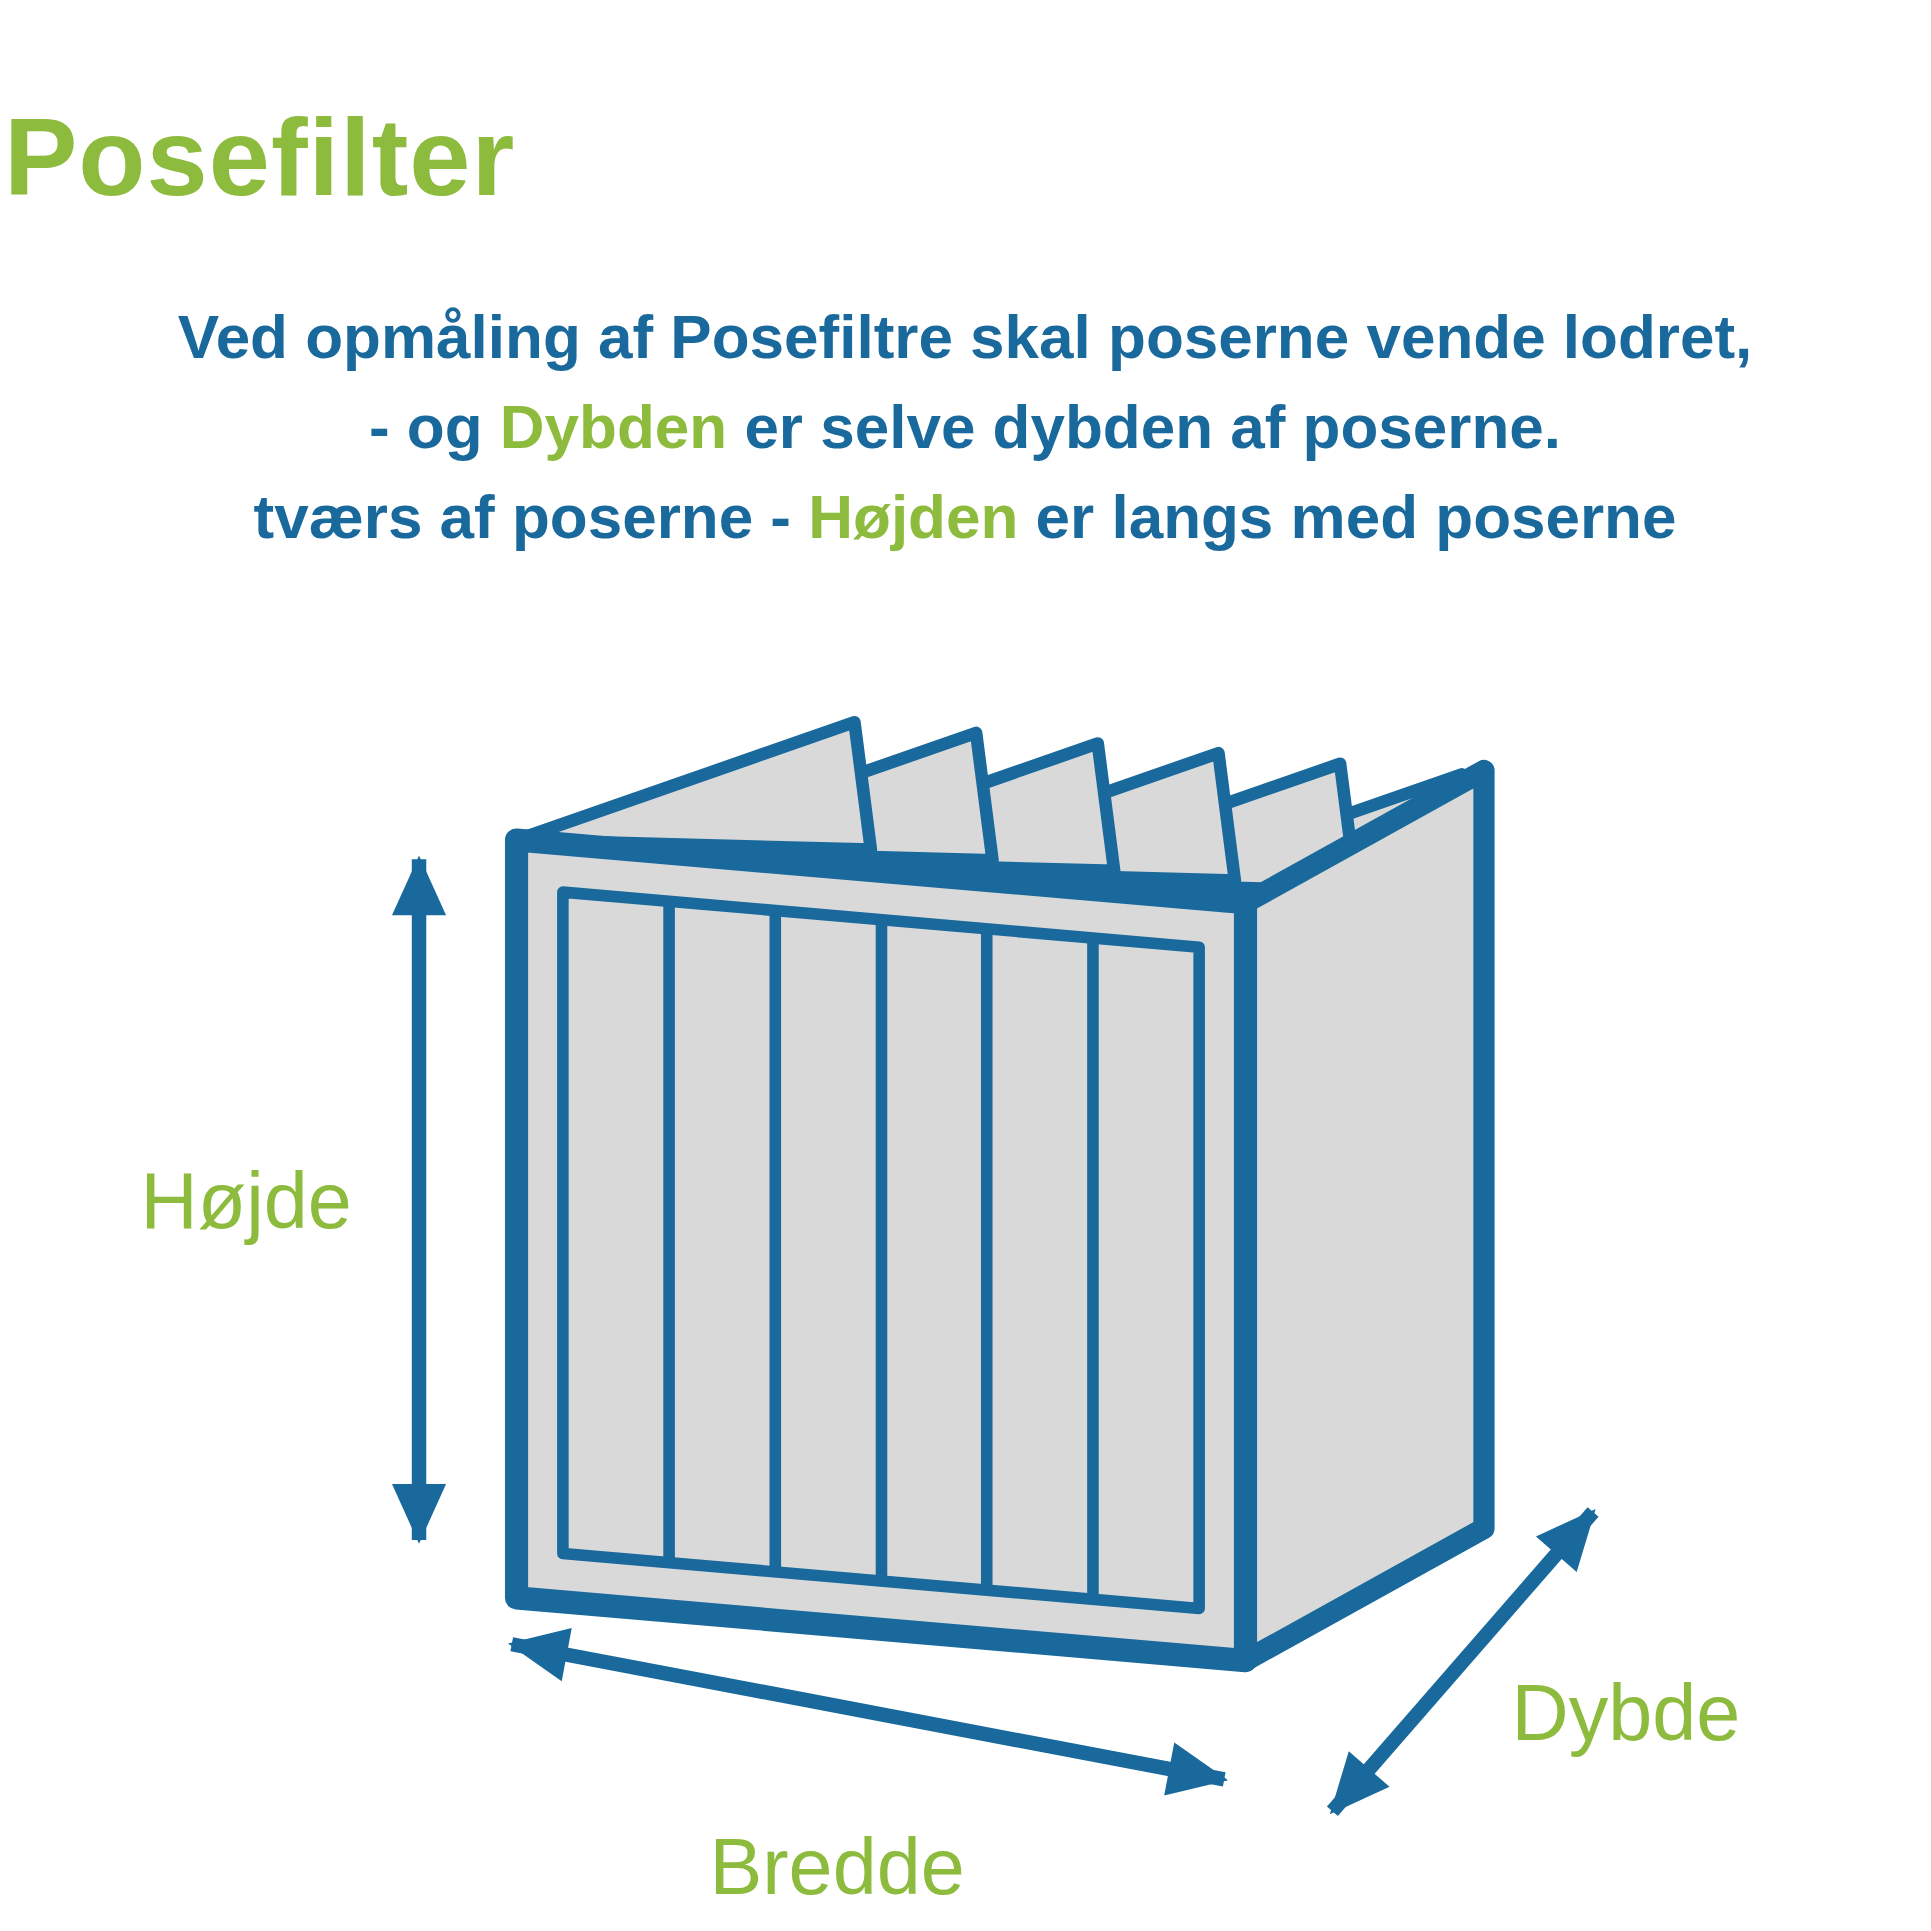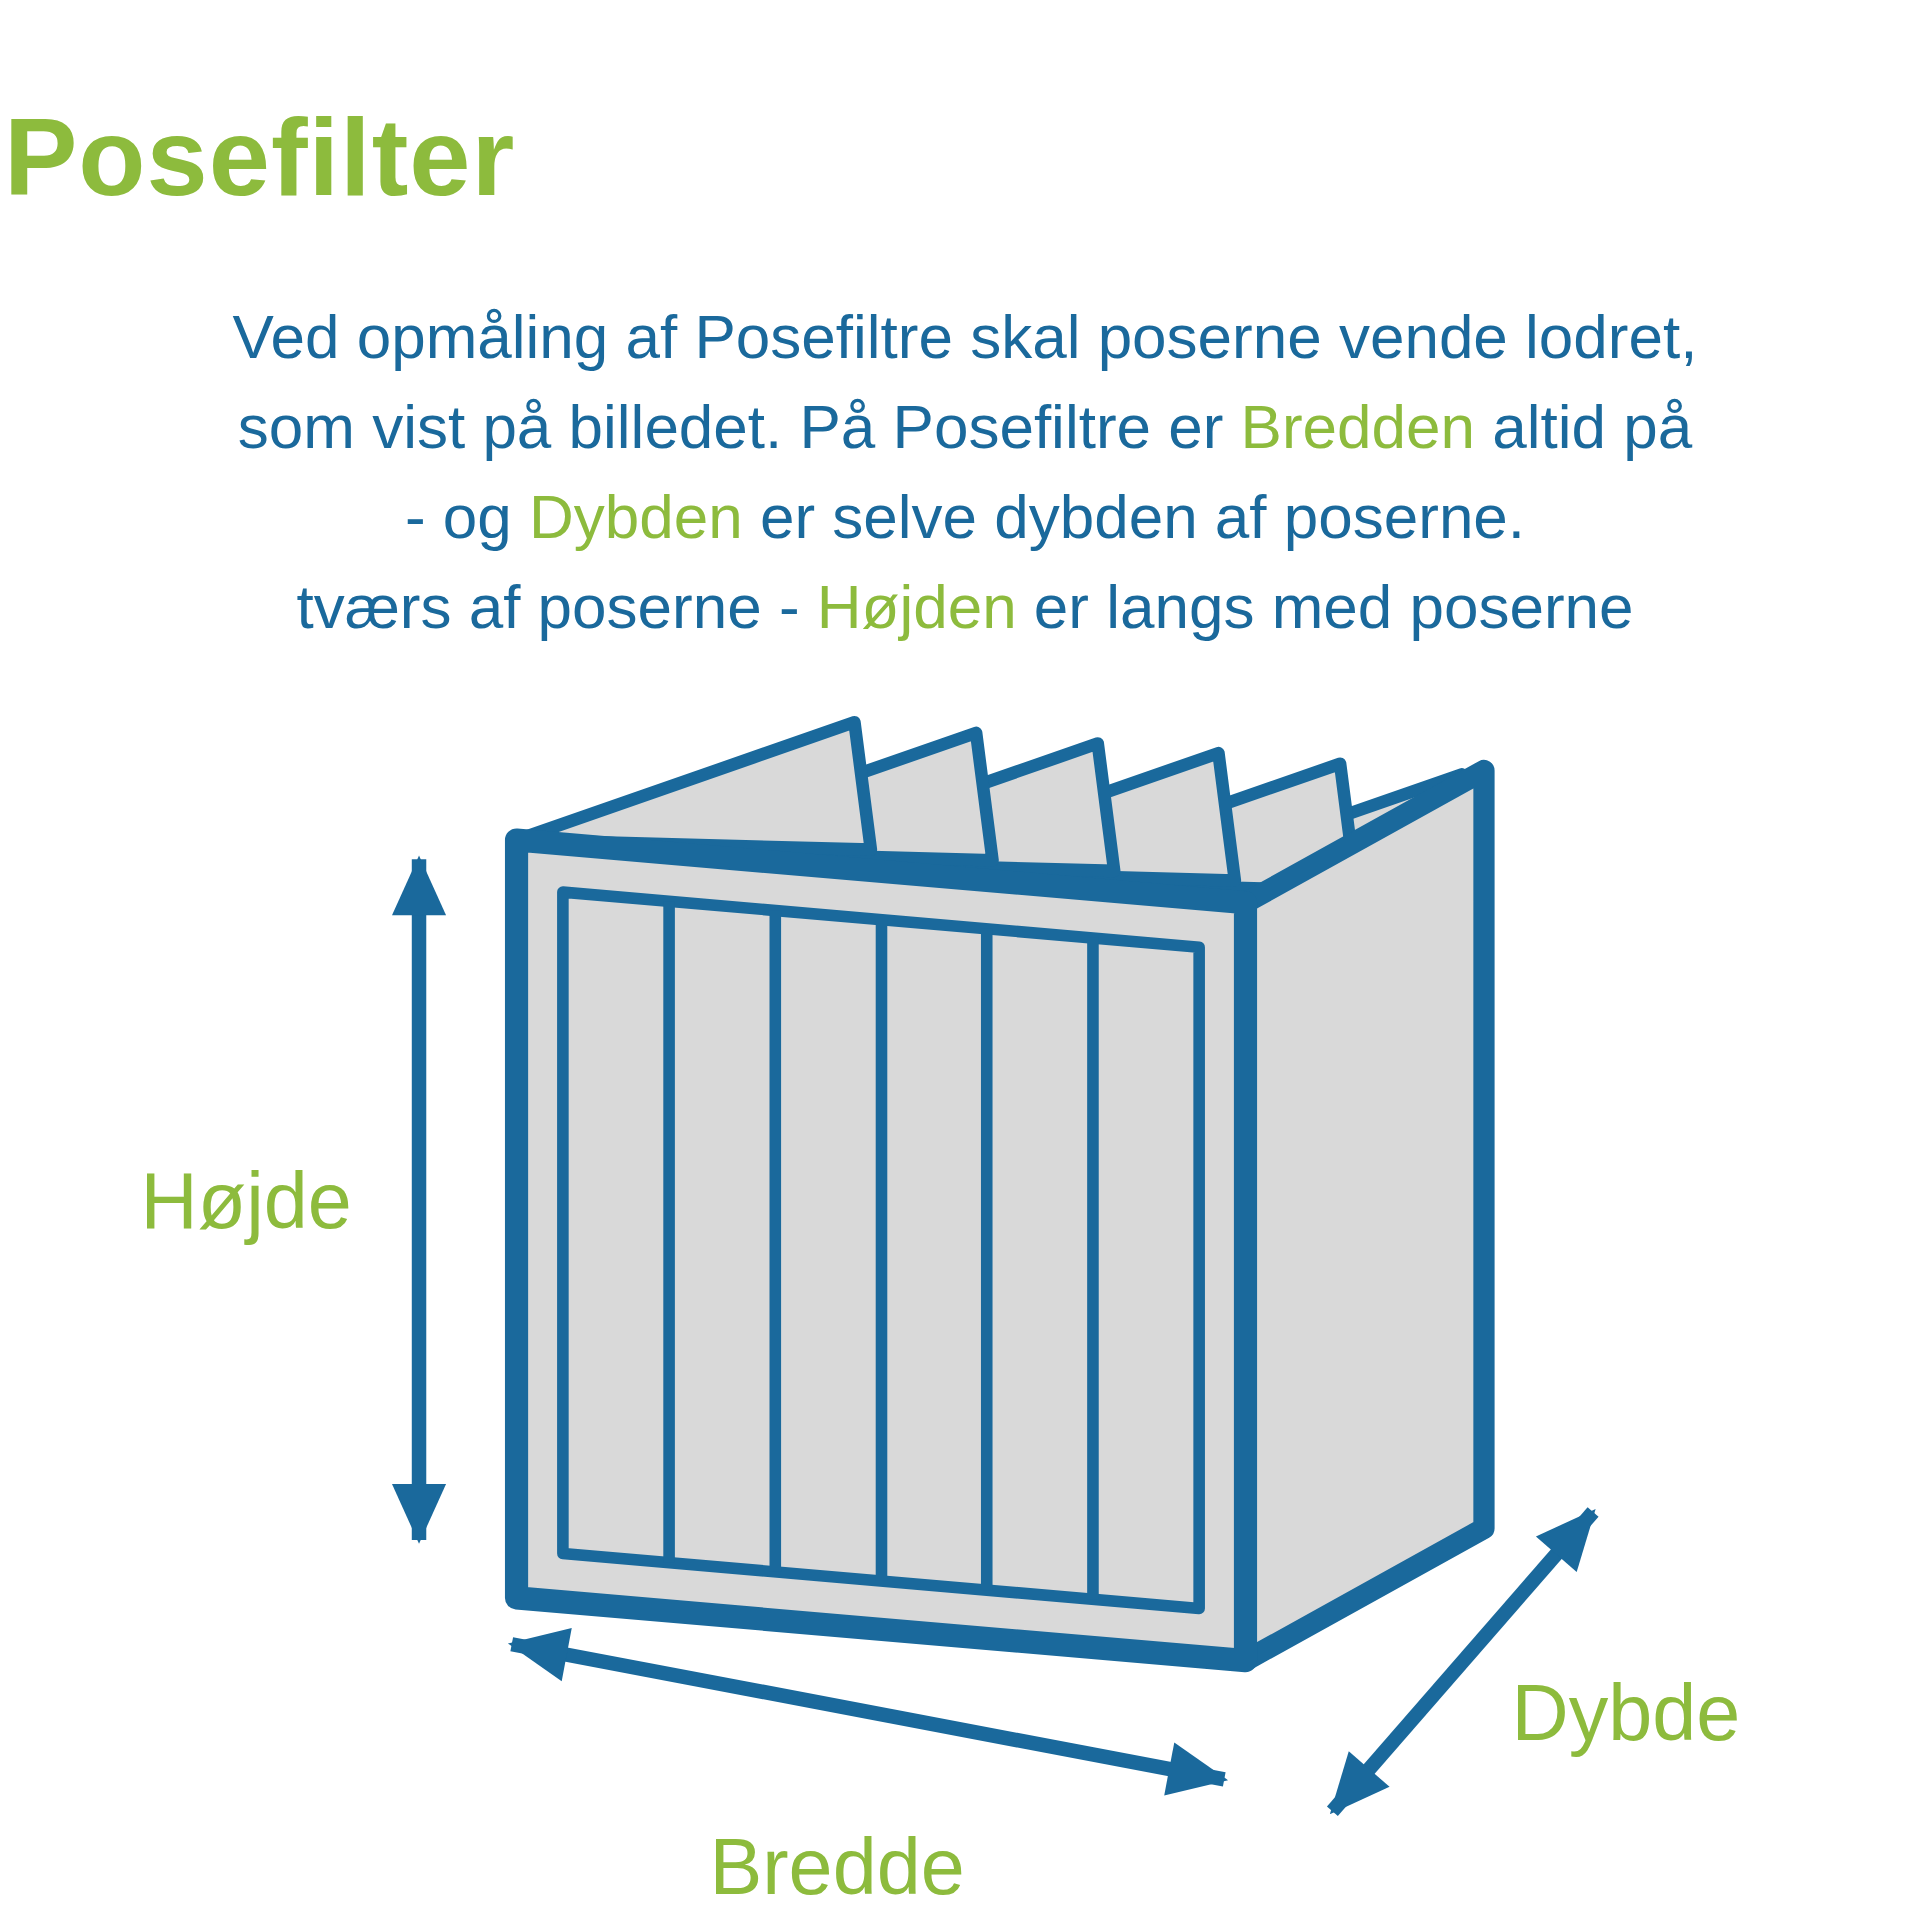--- a/index.html
+++ b/index.html
@@ -30,41 +30,40 @@
     position: absolute;
     top: 292px;
     left: 48px;
     width: 1834px;
     margin: 0;
     text-align: center;
     font-size: 62px;
     line-height: 90px;
     color: #1A699C;
   }
-  .intro .line { display: block; }
+  .intro .line { display: block; font-weight: bold; }
   .hl { color: #8DBB3D; }
   .diagram {
     position: absolute;
     top: 0;
     left: 0;
   }
   .dim-label {
     fill: #8DBB3D;
     font-size: 82px;
     font-family: "Liberation Sans", sans-serif;
   }
 </style>
 </head>
 <body>
 
 <h1 class="title">Posefilter</h1>
 
 <div class="intro">
   <span class="line"><span>Ved opmåling af Posefiltre skal poserne vende lodret,</span></span>
-  <span class="line"><span>som vist på billedet. På Posefiltre er </span><span class="hl">Bredden</span><span> altid på</span></span>
   <span class="line"><span>- og </span><span class="hl">Dybden</span><span> er selve dybden af poserne.</span></span>
   <span class="line"><span>tværs af poserne - </span><span class="hl">Højden</span><span> er langs med poserne</span></span>
 </div>
 
 <svg class="diagram" width="1931" height="1931" viewBox="0 0 2000 2000" xmlns="http://www.w3.org/2000/svg">
   <defs>
     <marker id="arrowhead" viewBox="0 0 80 80" markerWidth="80" markerHeight="80" refX="62" refY="40" orient="auto-start-reverse" markerUnits="userSpaceOnUse">
       <path d="M4,12 L66,40 L4,68 Z" fill="#1A699C"></path>
     </marker>
   </defs>

